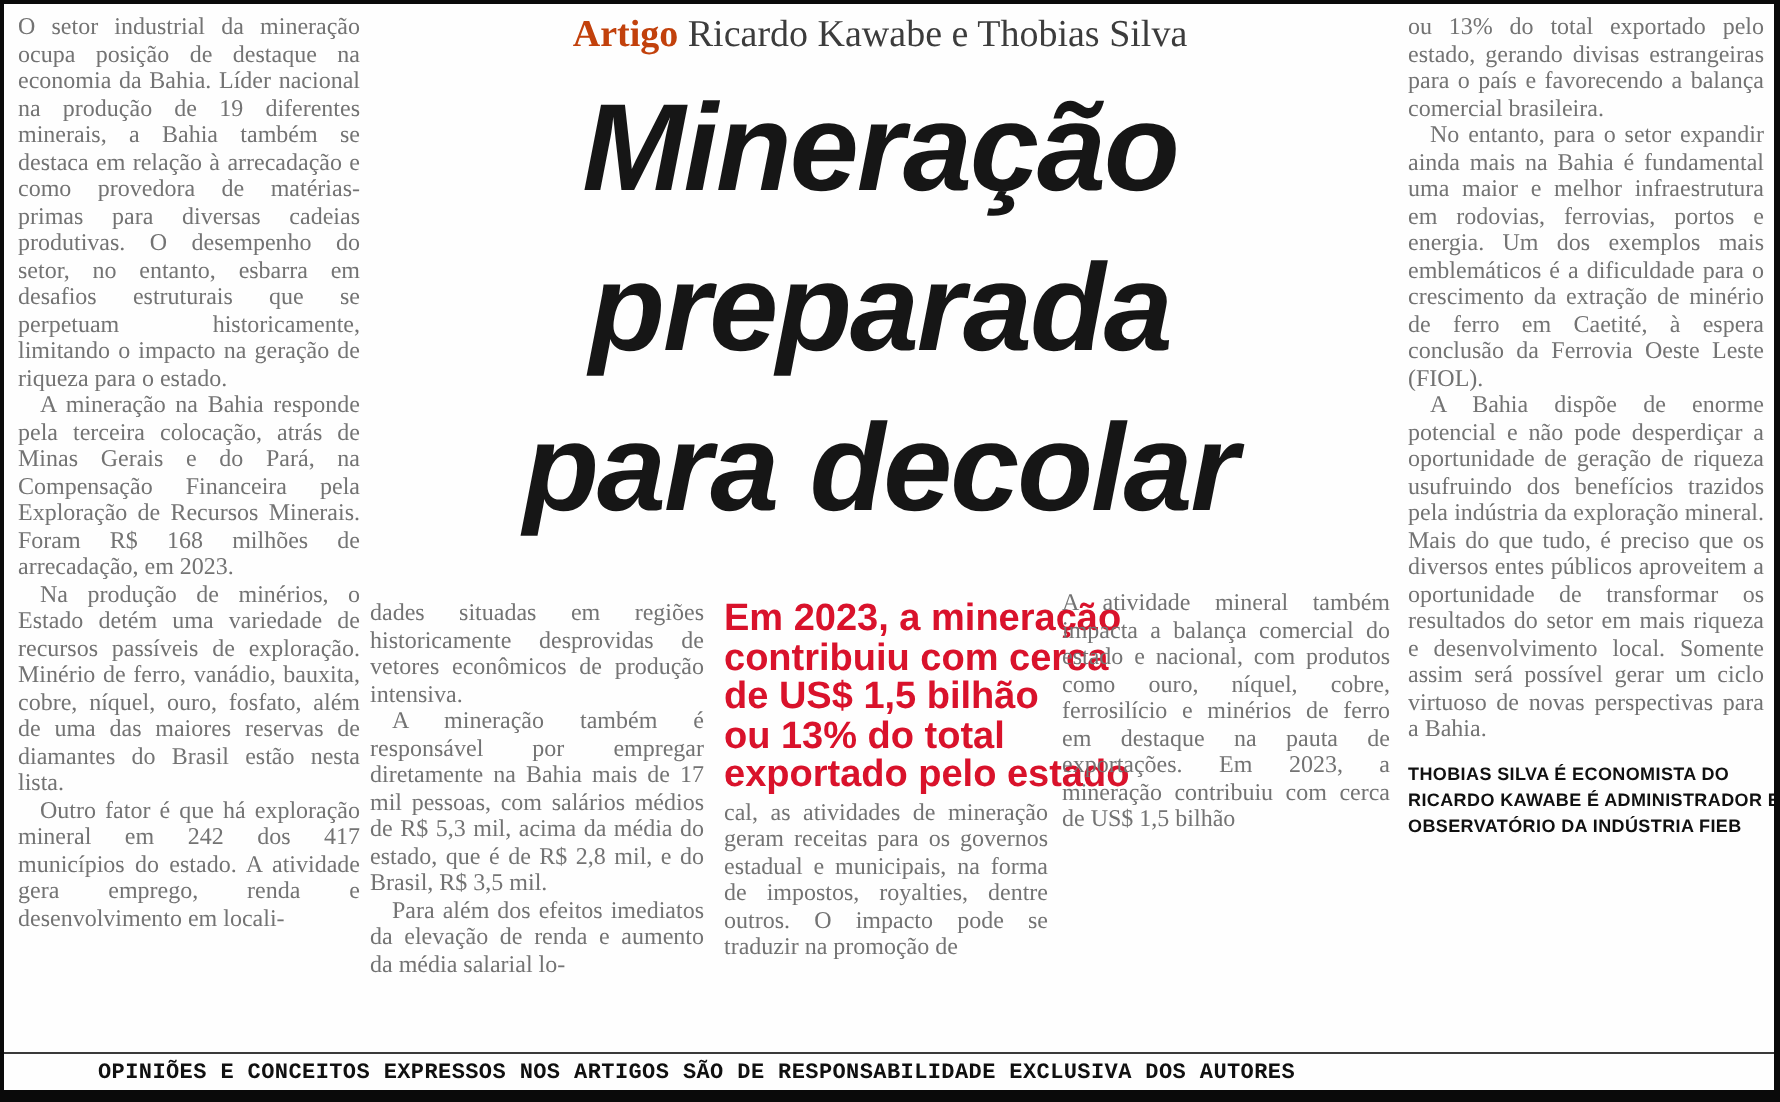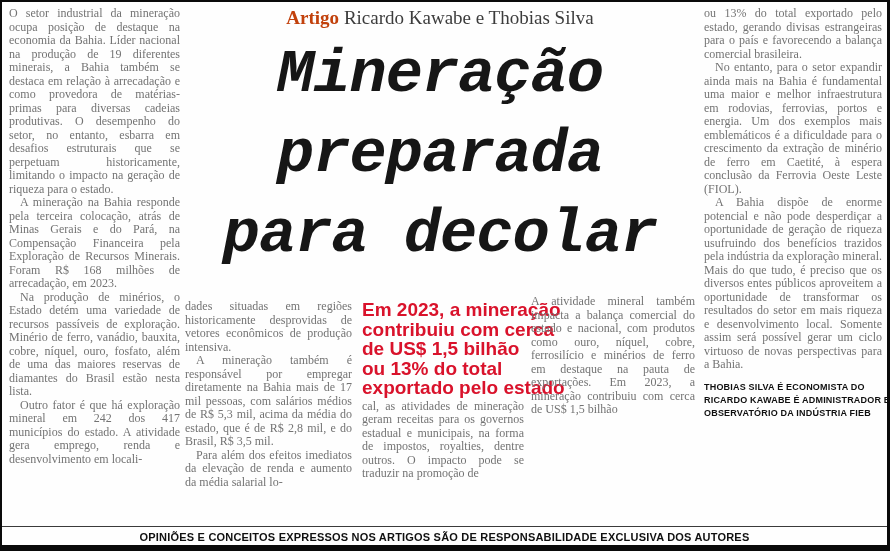--- a/index.html
+++ b/index.html
@@ -31,21 +31,21 @@
     font-size: 19px;
     line-height: 22px;
     white-space: nowrap;
   }
   .kicker { color: #c2410c; font-weight: bold; }
   .byline { color: #3c3c3c; }
   .headline {
     position: absolute;
     left: 181px; top: 33px; width: 514px;
     text-align: center;
-    font-family: Liberation Mono, monospace;
+    font-family: Liberation Sans, sans-serif;
     font-style: italic;
     font-weight: bold;
     font-size: 62px;
     line-height: 80px;
     letter-spacing: -1px;
     color: #161616;
   }
   .headline .hl-line { display: block; }
   .col-1 { left: 7px;   top: 5px;   width: 171px; }
   .col-2 { left: 183px; top: 298px; width: 167px; }
@@ -72,27 +72,28 @@
   }
   .author-bio .bio-line { display: block; white-space: nowrap; }
   .footer-rule {
     position: absolute;
     left: 0; top: 524px; width: 100%;
     border-top: 1.5px solid #3a3a3a;
   }
   .footer-text {
     position: absolute;
     left: 0; top: 529px; width: 100%;
-    text-align: center;
-    font-family: Liberation Sans, sans-serif;
+    text-align: left;
+    font-family: Liberation Mono, monospace;
     font-weight: bold;
     font-size: 11px;
     letter-spacing: 0.2px;
     color: #101010;
     white-space: nowrap;
+    padding-left: 47px;
   }
 </style>
 </head>
 <body>
 
 <div class="page">
 
   <div class="kicker-row">
     <span class="kicker">Artigo</span>
     <span> </span>

